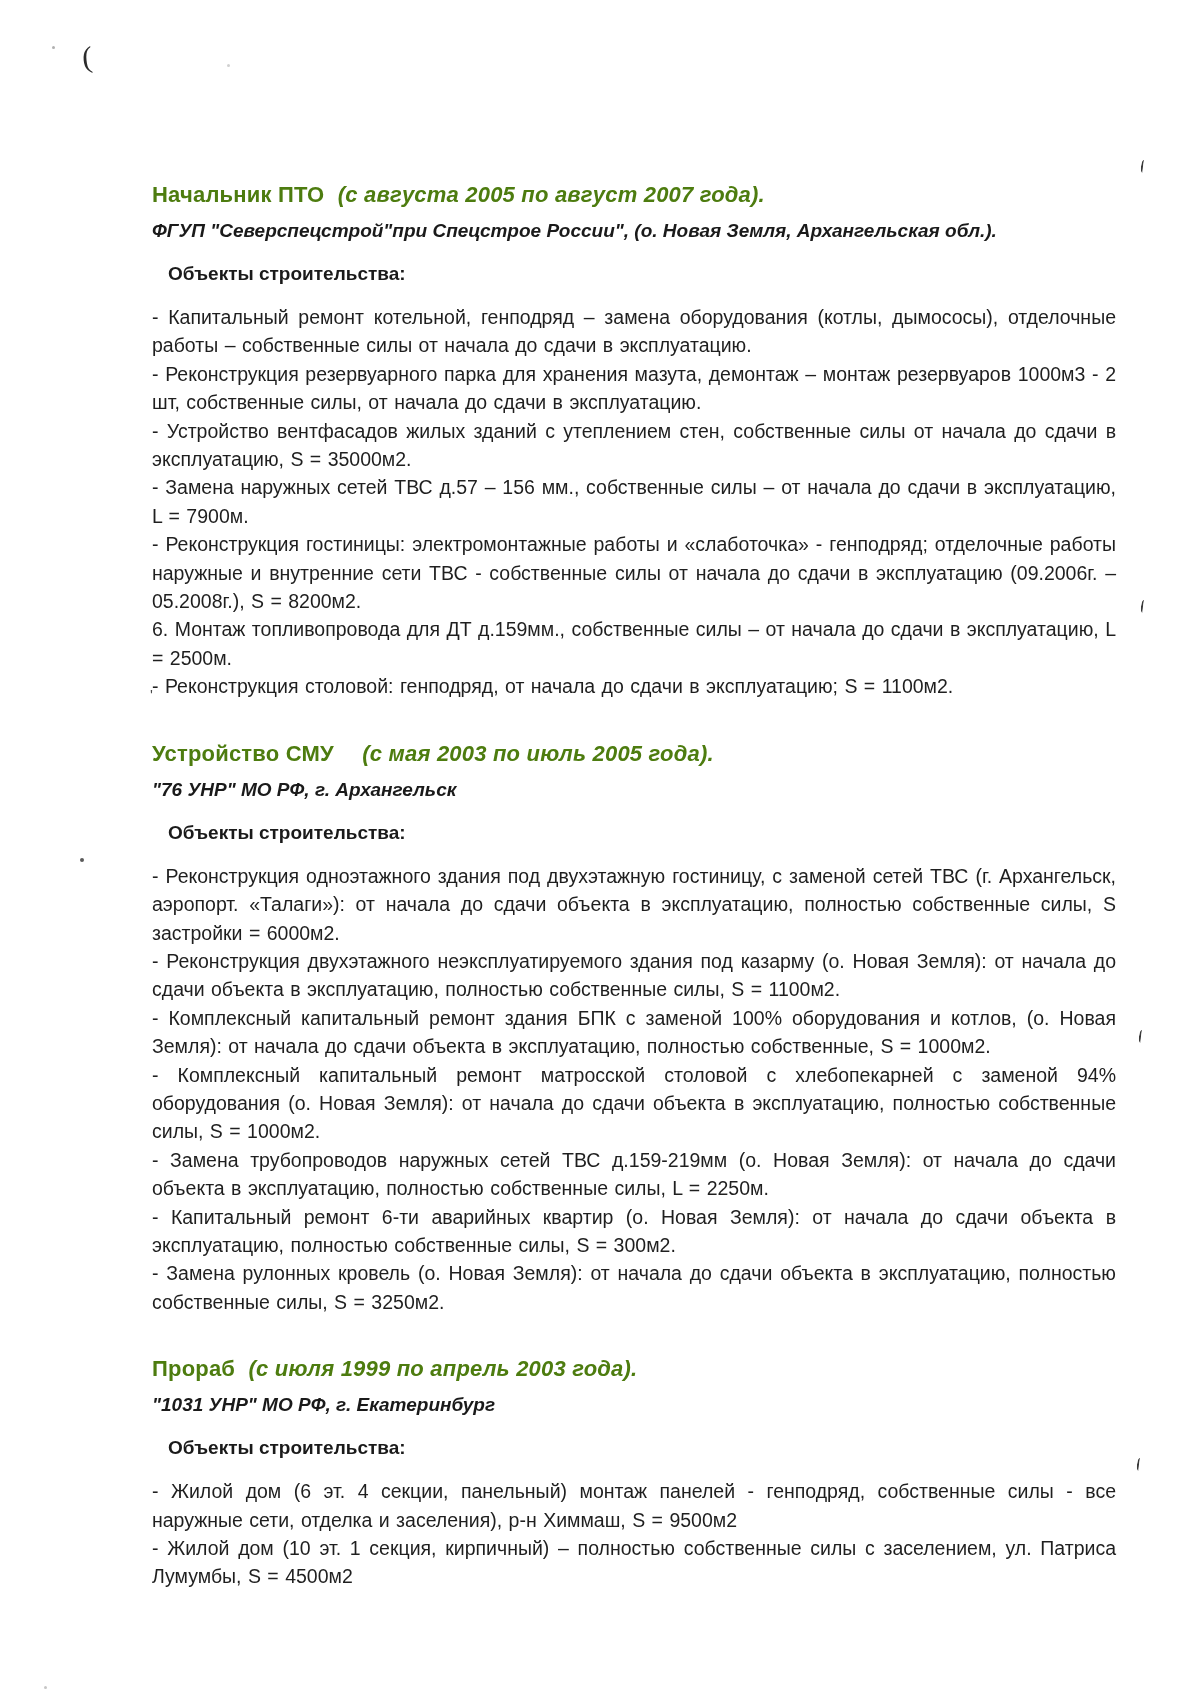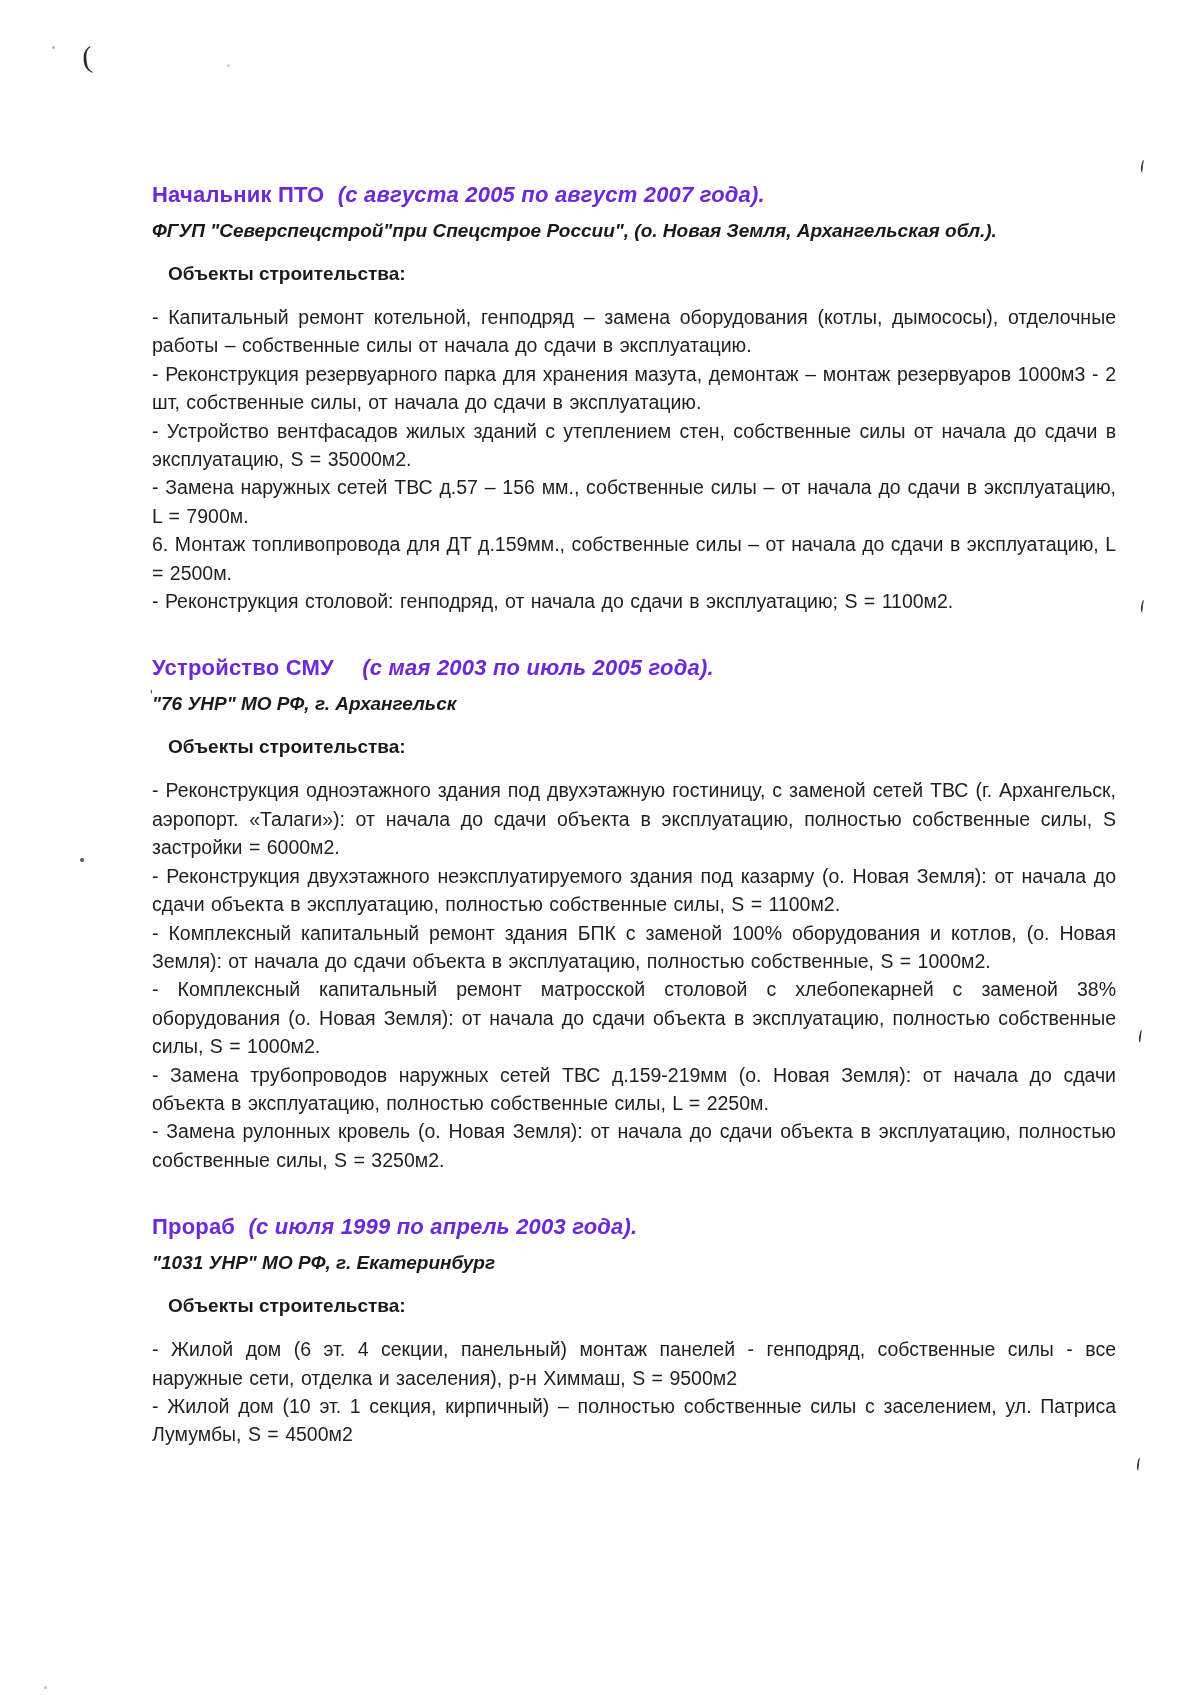--- a/index.html
+++ b/index.html
@@ -22,21 +22,21 @@
     top: 182px;
     width: 964px;
   }
   .job + .job { margin-top: 40px; }
 
   .job-heading {
     margin: 0 0 9px 0;
     font-size: 22px;
     line-height: 26px;
     font-weight: bold;
-    color: #6d28d9;
+    color: #4d7c0f;
     letter-spacing: 0.2px;
   }
   .job-title { font-style: normal; }
   .job-period { font-style: italic; margin-left: 7px; }
   .job-period.wide-gap { margin-left: 22px; }
 
   .company {
     margin: 0 0 3px 0;
     font-size: 19px;
     line-height: 27px;
@@ -107,36 +107,38 @@
       <h2 class="job-heading">
         <span class="job-title">Начальник ПТО</span>
         <span class="job-period">(с августа 2005 по август 2007 года).</span>
       </h2>
       <p class="company">ФГУП "Северспецстрой"при Спецстрое России", (о. Новая Земля, Архангельская обл.).</p>
       <p class="objects-label">Объекты строительства:</p>
       <p class="item">- Капитальный ремонт котельной, генподряд – замена оборудования (котлы, дымососы), отделочные работы – собственные силы от начала до сдачи в эксплуатацию.</p>
       <p class="item">- Реконструкция резервуарного парка для хранения мазута, демонтаж – монтаж резервуаров 1000м3 - 2 шт, собственные силы, от начала до сдачи в эксплуатацию.</p>
       <p class="item">-  Устройство вентфасадов жилых зданий с утеплением стен, собственные силы от начала до сдачи в эксплуатацию, S = 35000м2.</p>
       <p class="item">- Замена наружных сетей ТВС д.57 – 156 мм., собственные силы – от начала до сдачи в эксплуатацию, L = 7900м.</p>
+      <p class="item">- Реконструкция гостиницы: электромонтажные работы и «слаботочка» - генподряд; отделочные работы наружные и внутренние сети ТВС - собственные силы от начала до сдачи в эксплуатацию (09.2006г. – 05.2008г.), S = 8200м2.</p>
       <p class="item">6. Монтаж топливопровода для ДТ д.159мм., собственные силы – от начала до сдачи в эксплуатацию, L = 2500м.</p>
       <p class="item">- Реконструкция столовой: генподряд, от начала до сдачи в эксплуатацию; S = 1100м2.</p>
     </section>
 
     <section class="job">
       <h2 class="job-heading">
         <span class="job-title">Устройство СМУ</span>
         <span class="job-period wide-gap">(с мая 2003 по июль 2005 года).</span>
       </h2>
       <p class="company">"76 УНР" МО РФ, г. Архангельск</p>
       <p class="objects-label">Объекты строительства:</p>
       <p class="item">- Реконструкция одноэтажного здания под двухэтажную гостиницу, с заменой сетей ТВС (г. Архангельск, аэропорт. «Талаги»): от начала до сдачи объекта в эксплуатацию, полностью собственные силы, S застройки = 6000м2.</p>
       <p class="item">-  Реконструкция двухэтажного неэксплуатируемого здания под казарму (о. Новая Земля): от начала до сдачи объекта в эксплуатацию, полностью собственные силы, S = 1100м2.</p>
       <p class="item">-  Комплексный капитальный ремонт здания БПК с заменой 100% оборудования и котлов, (о. Новая Земля): от начала до сдачи объекта в эксплуатацию, полностью собственные,  S = 1000м2.</p>
-      <p class="item">- Комплексный капитальный ремонт матросской столовой с хлебопекарней с заменой 38% оборудования (о. Новая Земля): от начала до сдачи объекта в эксплуатацию, полностью собственные силы, S = 1000м2.</p>
+      <p class="item">- Комплексный капитальный ремонт матросской столовой с хлебопекарней с заменой 94% оборудования (о. Новая Земля): от начала до сдачи объекта в эксплуатацию, полностью собственные силы, S = 1000м2.</p>
       <p class="item">- Замена трубопроводов наружных сетей ТВС д.159-219мм (о. Новая Земля): от начала до сдачи объекта в эксплуатацию, полностью собственные силы, L = 2250м.</p>
+      <p class="item">- Капитальный ремонт 6-ти аварийных квартир (о. Новая Земля): от начала до сдачи объекта в эксплуатацию, полностью собственные силы,   S = 300м2.</p>
       <p class="item">- Замена рулонных кровель (о. Новая Земля): от начала до сдачи объекта в эксплуатацию, полностью собственные силы,   S = 3250м2.</p>
     </section>
 
     <section class="job">
       <h2 class="job-heading">
         <span class="job-title">Прораб</span>
         <span class="job-period">(с июля 1999 по апрель 2003 года).</span>
       </h2>
       <p class="company">"1031 УНР" МО РФ, г. Екатеринбург</p>
       <p class="objects-label">Объекты строительства:</p>

